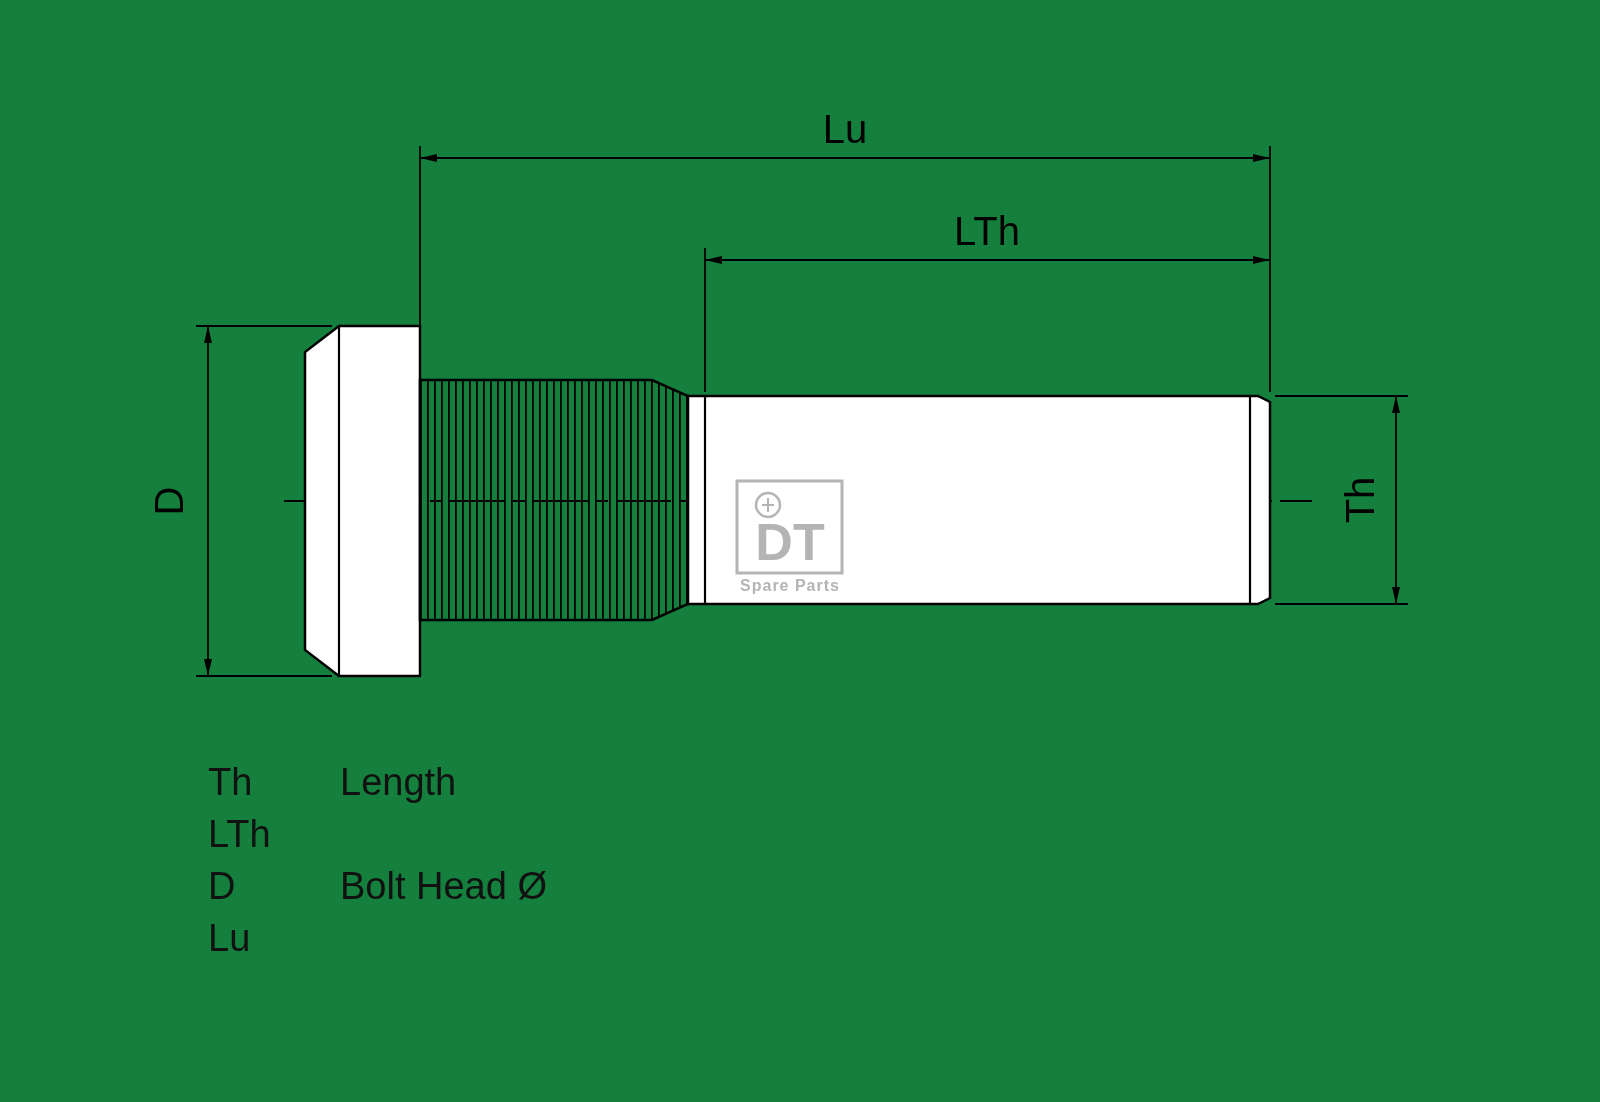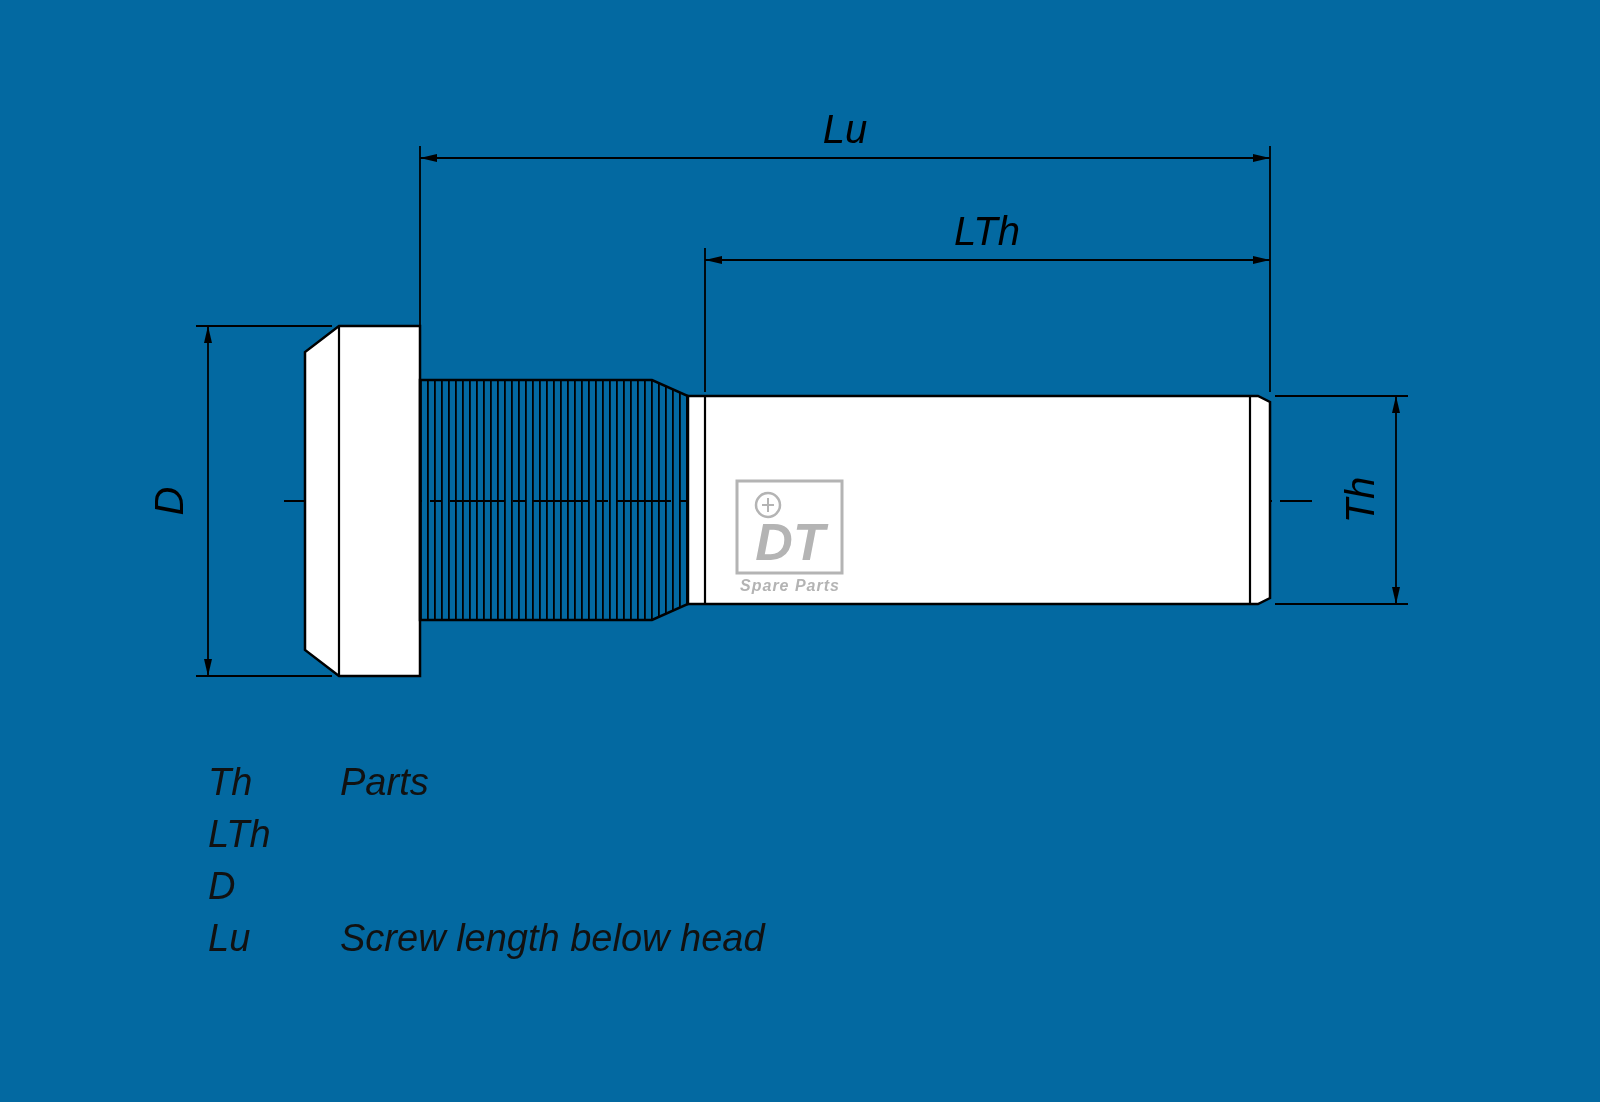--- a/index.html
+++ b/index.html
@@ -1,17 +1,17 @@
 <!DOCTYPE html>
 <html><head>
 <meta charset="utf-8">
 <style>
   html,body{margin:0;padding:0;background:#ffffff;}
-  #page{position:relative;width:1600px;height:1102px;background:#0369a1;overflow:hidden;
-        font-family:"Liberation Sans", sans-serif;font-style:italic;}
+  #page{position:relative;width:1600px;height:1102px;background:#15803d;overflow:hidden;
+        font-family:"Liberation Sans", sans-serif;}
   #drawing{position:absolute;left:0;top:0;}
   svg text{font-family:"Liberation Sans", sans-serif;fill:#000;}
   .dim-label{font-size:40px;}
   .wm-text{fill:#b4b4b4;}
   .legend{position:absolute;left:208px;top:756px;color:#111;font-size:38px;}
   .legend-row{display:flex;align-items:center;height:52px;}
   .legend-abbr{width:132px;}
   .legend-desc{}
 </style>
 </head>
@@ -79,27 +79,27 @@
       <line x1="768" y1="498" x2="768" y2="512" stroke="#b4b4b4" stroke-width="2"></line>
       <line x1="762" y1="505" x2="774" y2="505" stroke="#b4b4b4" stroke-width="2"></line>
       <text class="wm-text" x="790" y="560" text-anchor="middle" font-size="52" font-weight="bold">DT</text>
       <text class="wm-text" x="790" y="591" text-anchor="middle" font-size="16" font-weight="bold" letter-spacing="1">Spare Parts</text>
     </g>
   </svg>
 
   <div class="legend">
     <div class="legend-row">
       <span class="legend-abbr">Th</span>
-      <span class="legend-desc">Parts</span>
+      <span class="legend-desc">Length</span>
     </div>
     <div class="legend-row">
       <span class="legend-abbr">LTh</span>
     </div>
     <div class="legend-row">
       <span class="legend-abbr">D</span>
+      <span class="legend-desc">Bolt Head Ø</span>
     </div>
     <div class="legend-row">
       <span class="legend-abbr">Lu</span>
-      <span class="legend-desc">Screw length below head</span>
     </div>
   </div>
 
 </div>
 
 </body></html>

